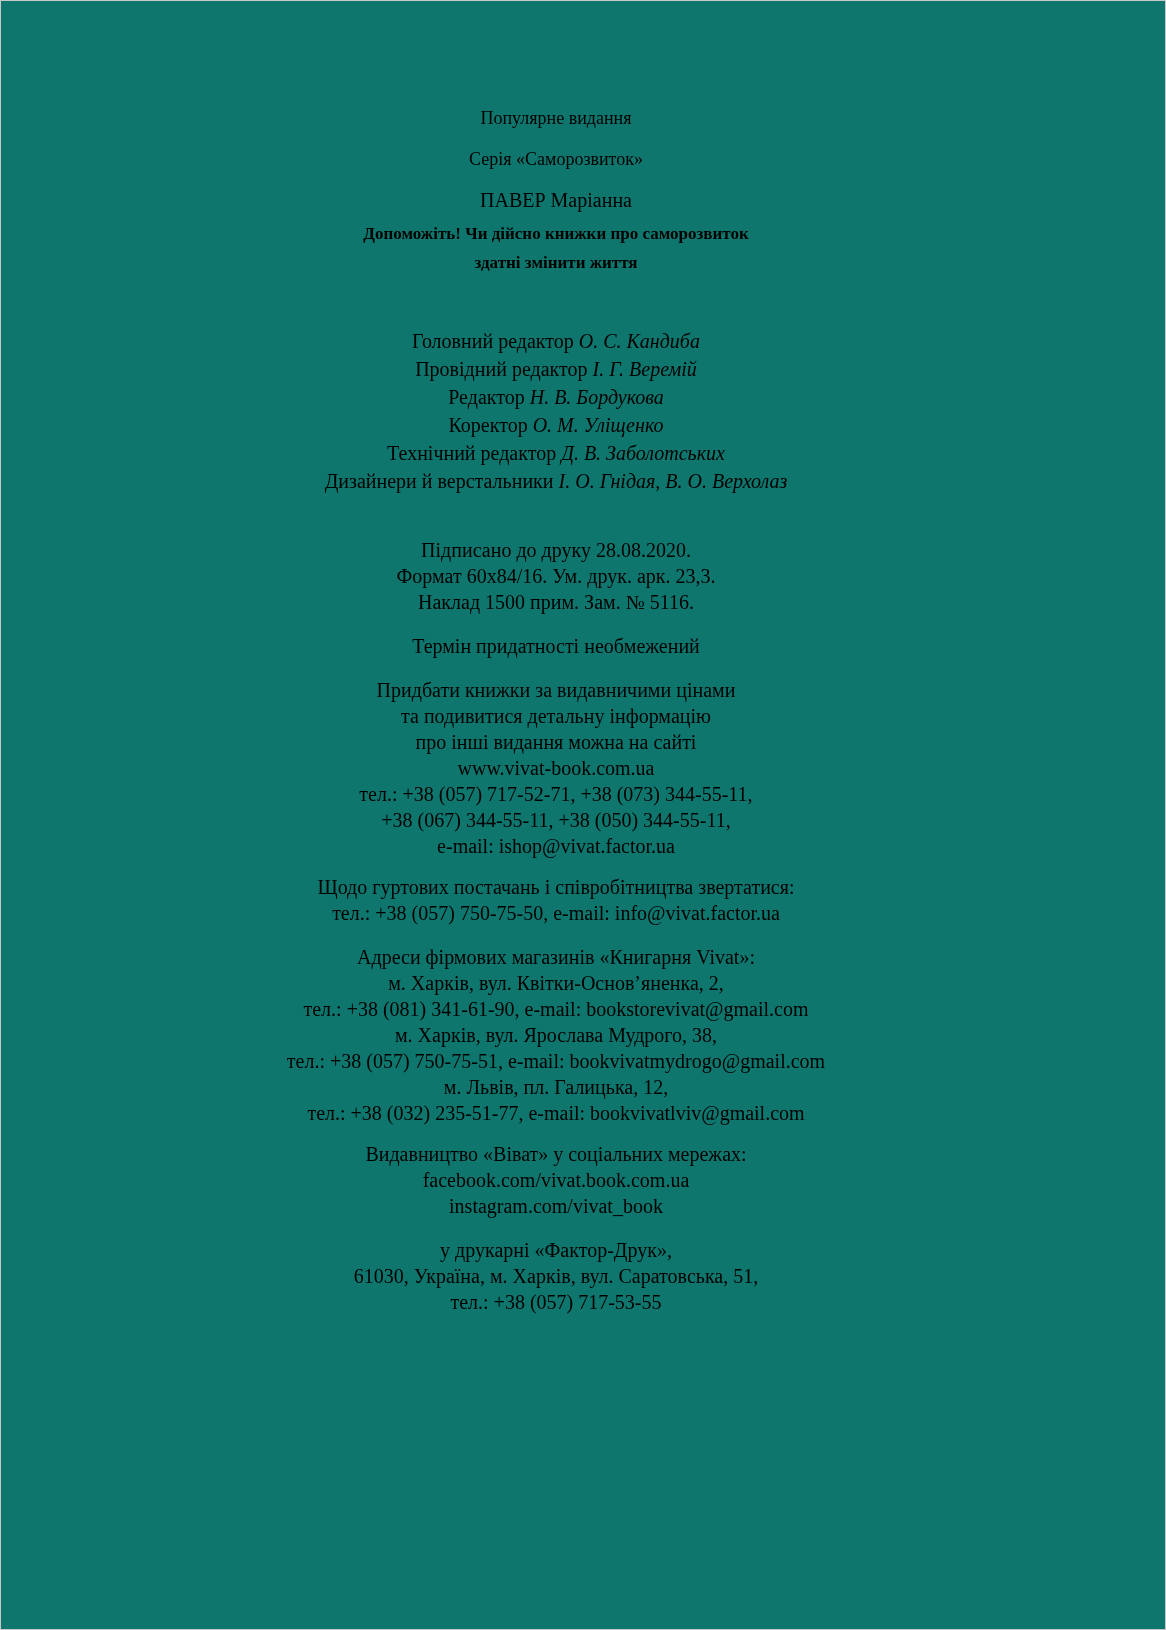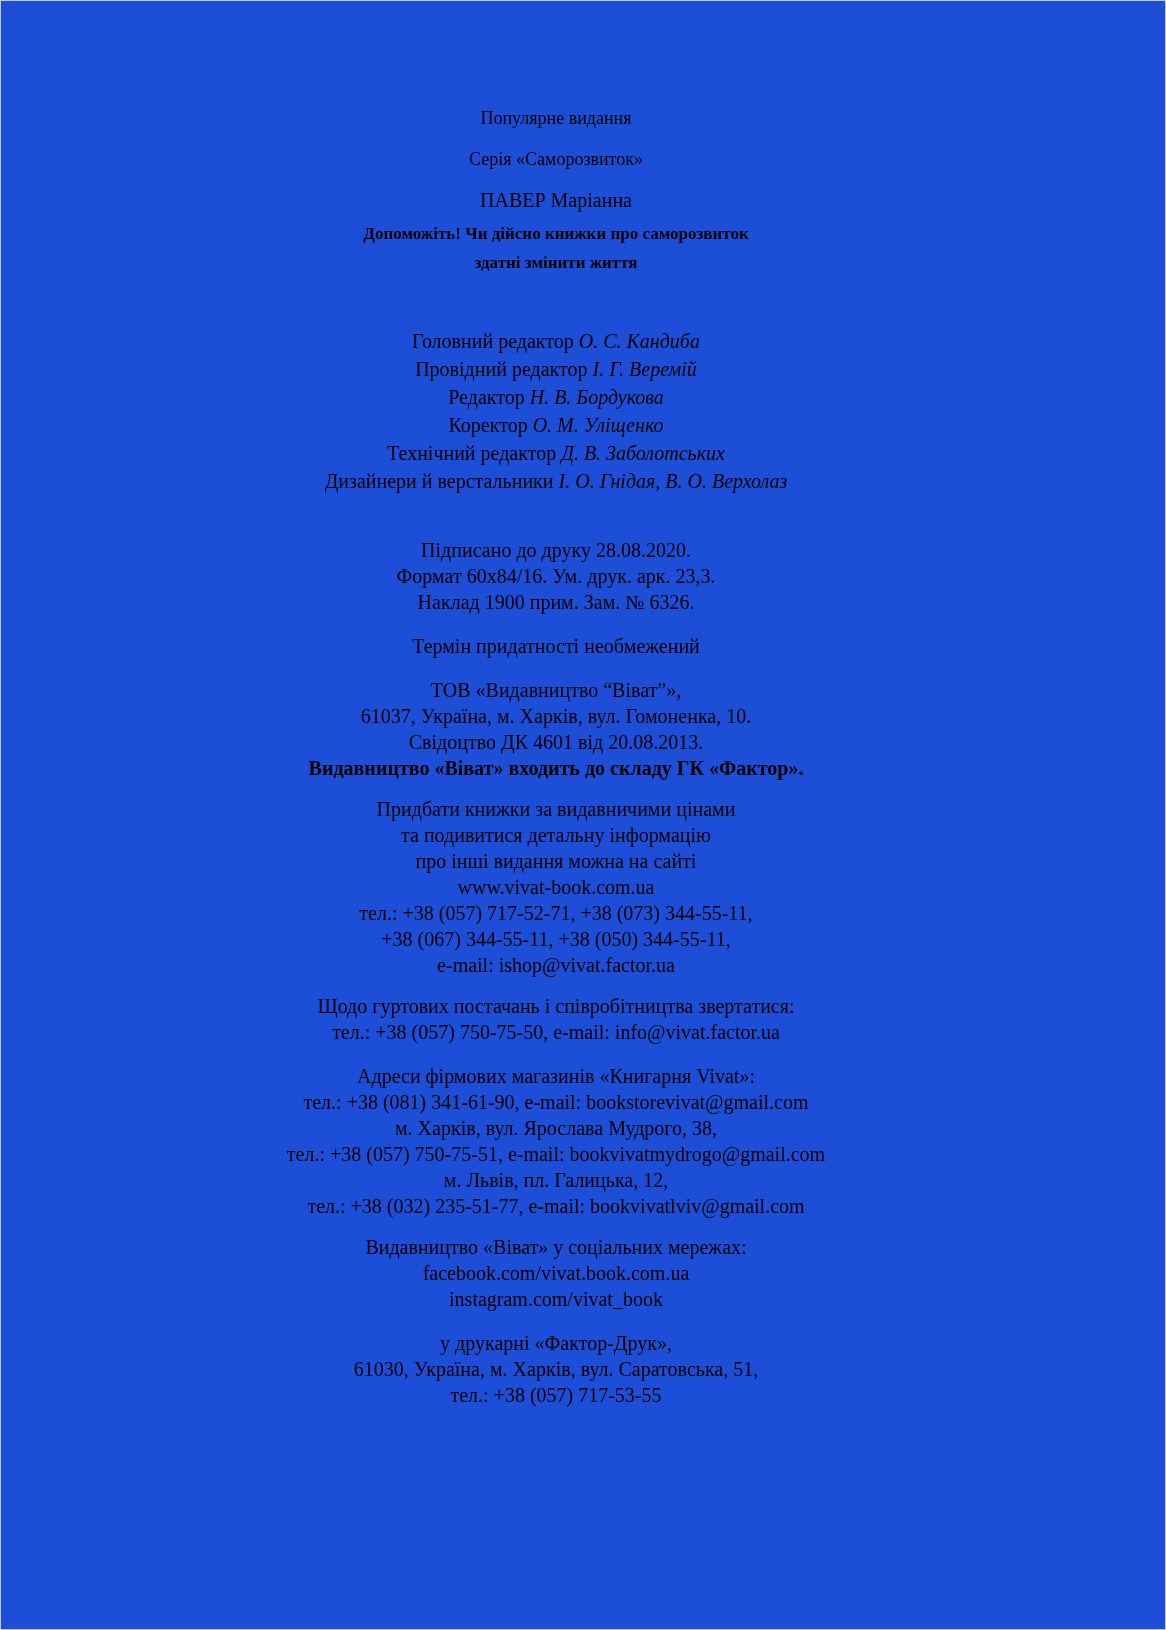--- a/index.html
+++ b/index.html
@@ -5,21 +5,21 @@
   html, body {
     margin: 0;
     padding: 0;
     background: #ffffff;
   }
   .page {
     position: relative;
     width: 1166px;
     min-height: 1630px;
     box-sizing: border-box;
-    background: #1d4ed8;
+    background: #0f766e;
     border: 1px solid #c8c8c8;
     font-family: "Liberation Serif", "DejaVu Serif", serif;
     color: #000000;
     overflow: hidden;
   }
   .content {
     width: 950px;
     margin-left: 80px;
     padding-top: 104px;
     text-align: center;
@@ -64,49 +64,44 @@
       <div class="line"><span>Провідний редактор </span><em>І. Г. Веремій</em></div>
       <div class="line"><span>Редактор </span><em>Н. В. Бордукова</em></div>
       <div class="line"><span>Коректор </span><em>О. М. Уліщенко</em></div>
       <div class="line"><span>Технічний редактор </span><em>Д. В. Заболотських</em></div>
       <div class="line"><span>Дизайнери й верстальники </span><em>І. О. Гнідая, В. О. Верхолаз</em></div>
     </div>
 
     <div class="mb-md">
       <div class="line">Підписано до друку 28.08.2020.</div>
       <div class="line">Формат 60х84/16. Ум. друк. арк. 23,3.</div>
-      <div class="line">Наклад 1900 прим. Зам. № 6326.</div>
+      <div class="line">Наклад 1500 прим. Зам. № 5116.</div>
     </div>
 
     <div class="line mb-md">Термін придатності необмежений</div>
 
-    <div class="mb-sm">
-      <div class="line">ТОВ «Видавництво “Віват”»,</div>
-      <div class="line">61037, Україна, м. Харків, вул. Гомоненка, 10.</div>
-      <div class="line">Свідоцтво ДК 4601 від 20.08.2013.</div>
-      <div class="line bold-line">Видавництво «Віват» входить до складу ГК «Фактор».</div>
-    </div>
 
     <div class="mb-sm">
       <div class="line">Придбати книжки за видавничими цінами</div>
       <div class="line">та подивитися детальну інформацію</div>
       <div class="line">про інші видання можна на сайті</div>
       <div class="line">www.vivat-book.com.ua</div>
       <div class="line">тел.: +38 (057) 717-52-71, +38 (073) 344-55-11,</div>
       <div class="line">+38 (067) 344-55-11, +38 (050) 344-55-11,</div>
       <div class="line">e-mail: ishop@vivat.factor.ua</div>
     </div>
 
     <div class="mb-md">
       <div class="line">Щодо гуртових постачань і співробітництва звертатися:</div>
       <div class="line">тел.: +38 (057) 750-75-50, e-mail: info@vivat.factor.ua</div>
     </div>
 
     <div class="mb-sm">
       <div class="line">Адреси фірмових магазинів «Книгарня Vivat»:</div>
+      <div class="line">м. Харків, вул. Квітки-Основ’яненка, 2,</div>
       <div class="line">тел.: +38 (081) 341-61-90, e-mail: bookstorevivat@gmail.com</div>
       <div class="line">м. Харків, вул. Ярослава Мудрого, 38,</div>
       <div class="line">тел.: +38 (057) 750-75-51, e-mail: bookvivatmydrogo@gmail.com</div>
       <div class="line">м. Львів, пл. Галицька, 12,</div>
       <div class="line">тел.: +38 (032) 235-51-77, e-mail: bookvivatlviv@gmail.com</div>
     </div>
 
     <div class="mb-md">
       <div class="line">Видавництво «Віват» у соціальних мережах:</div>
       <div class="line">facebook.com/vivat.book.com.ua</div>

